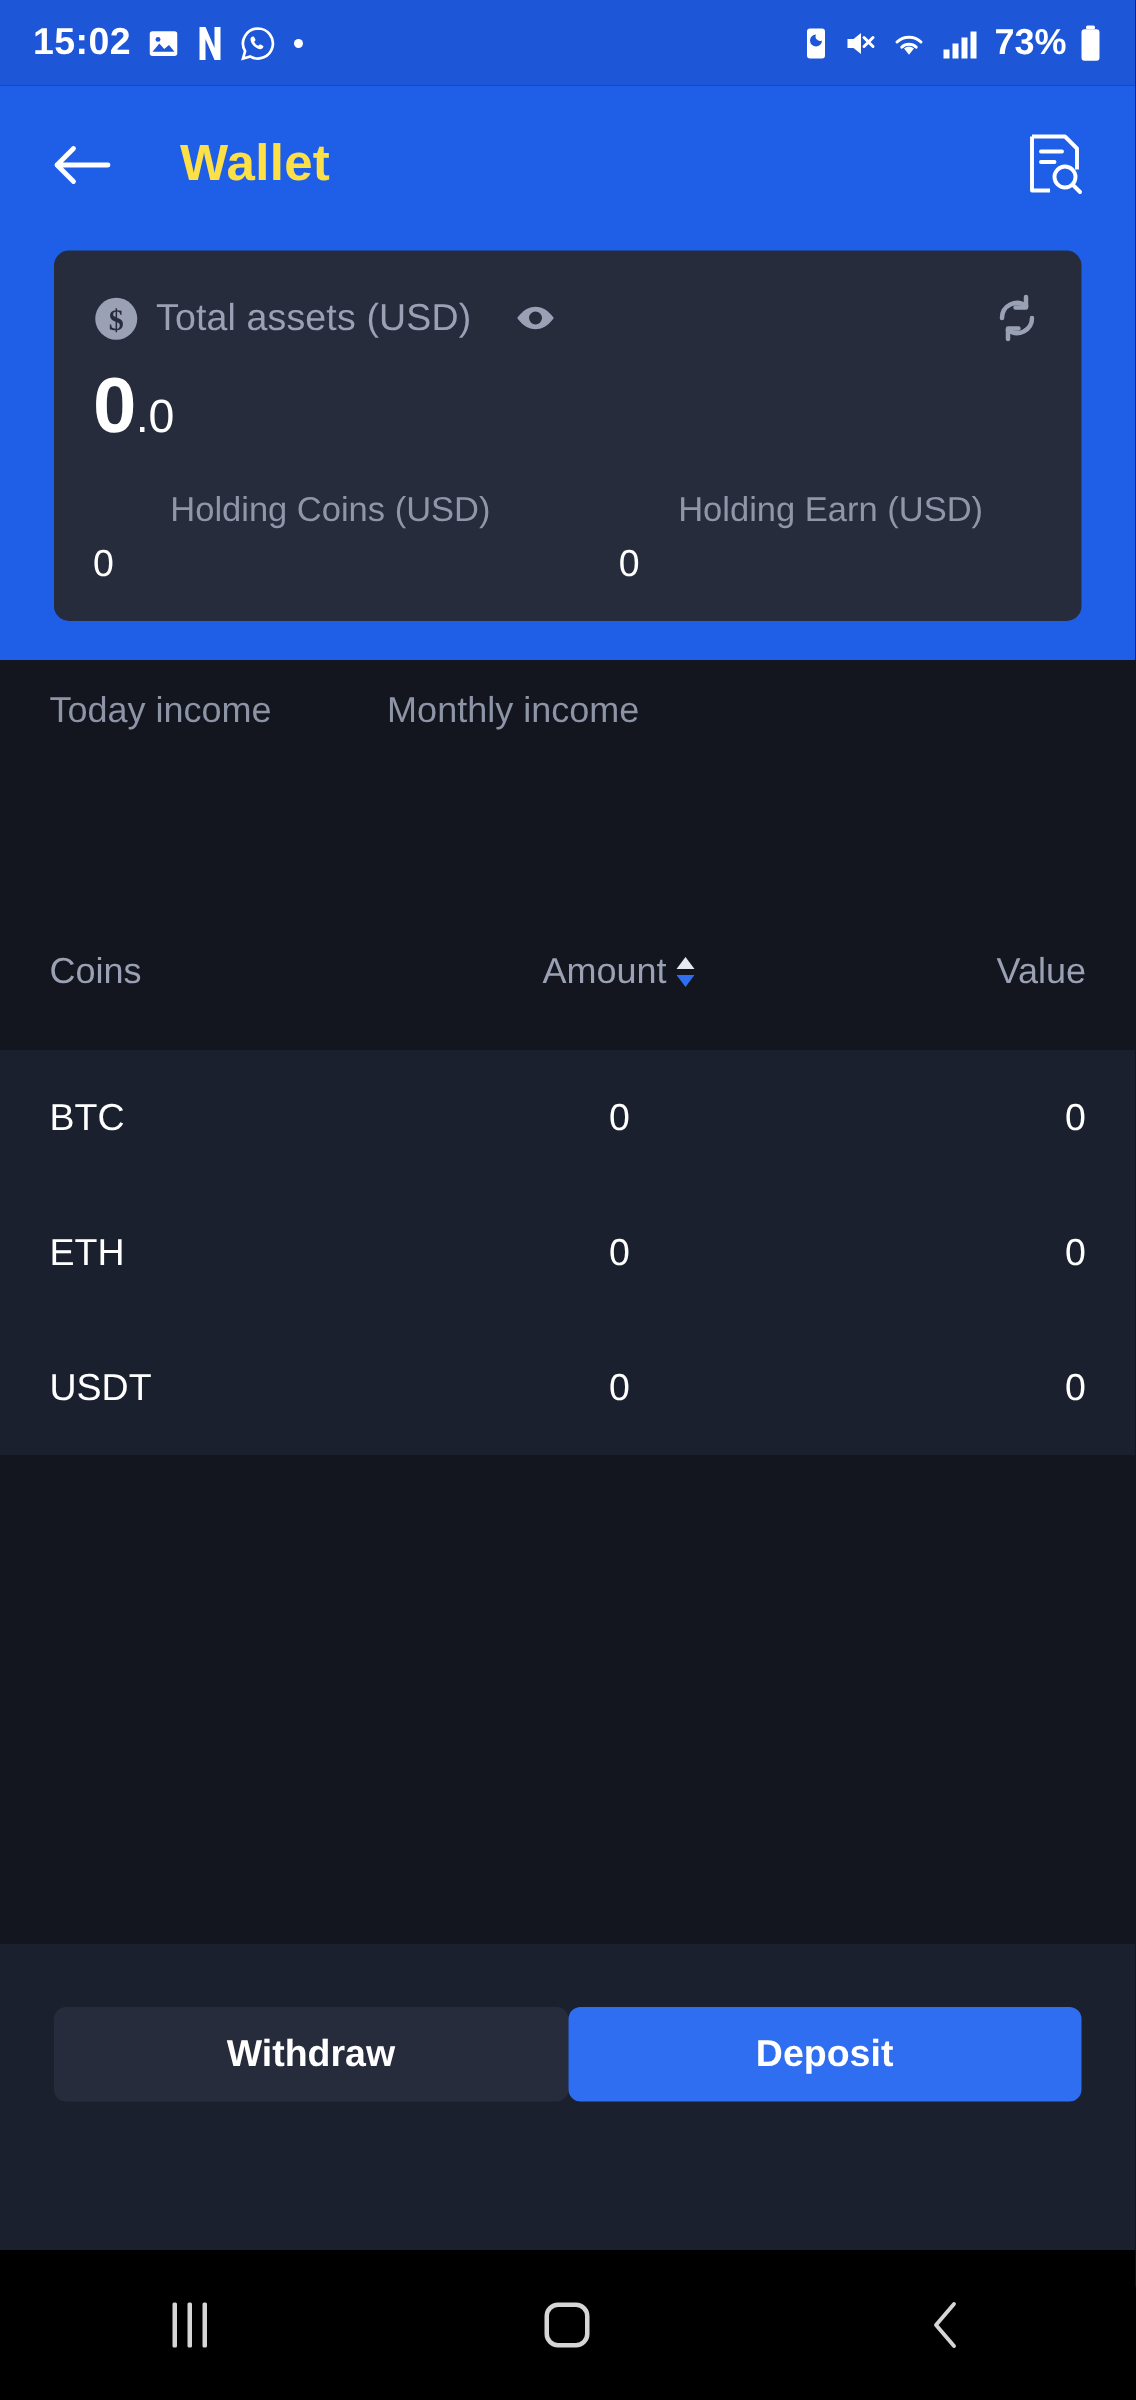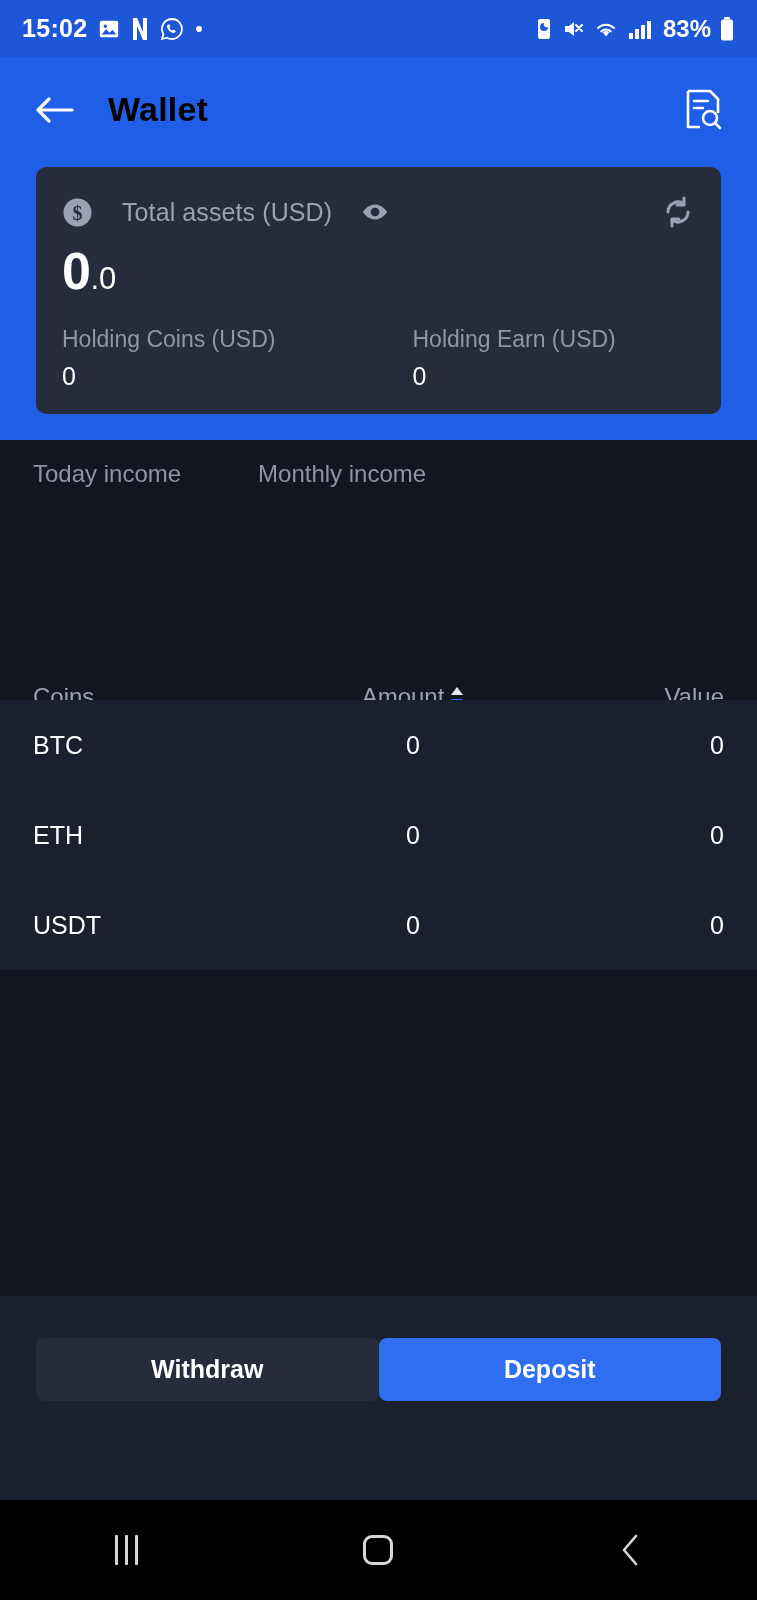--- a/index.html
+++ b/index.html
@@ -27,47 +27,47 @@
   
   .header {
     position:absolute; top:57px; left:0; width:757px; height:383px;
     background:#1f5fe8;
   }
   .appbar {
     height:105px; display:flex; align-items:center; padding:0 28px;
   }
   .back-arrow { width:52px; height:52px; display:flex; align-items:center; justify-content:center; }
   .appbar-title {
-    color:#000000; font-size:34px; font-weight:bold; margin-left:28px; letter-spacing:0.2px;
+    color:#fde047; font-size:34px; font-weight:bold; margin-left:40px; letter-spacing:0.2px;
   }
   .appbar-spacer { flex:1; }
   .doc-search { width:52px; height:52px; display:flex; align-items:center; justify-content:center; }
 
   
   .card {
     position:absolute; top:110px; left:36px; width:685px; height:247px;
     background:#262c3c; border-radius:10px; padding:28px 26px 0 26px;
   }
   .card-top { display:flex; align-items:center; }
   .dollar-ico { width:31px; height:31px; }
   .card-label {
-    color:#9aa1b4; font-size:25px; margin-left:29px; letter-spacing:0.1px;
+    color:#9aa1b4; font-size:25px; margin-left:11px; letter-spacing:0.1px;
   }
   .eye-ico { margin-left:28px; width:30px; height:30px; display:flex; align-items:center; }
   .card-top-spacer { flex:1; }
   .refresh-ico { width:34px; height:34px; }
 
   .balance { margin-top:12px; display:flex; align-items:baseline; color:#ffffff; }
   .balance-int { font-size:52px; font-weight:bold; letter-spacing:-0.5px; }
   .balance-dec { font-size:31px; font-weight:normal; }
 
   .holdings { display:flex; margin-top:25px; }
   .holding { width:50%; }
   .holding.second { padding-left:34px; }
-  .holding-label { color:#8f96a8; font-size:23px; }
+  .holding-label { color:#8f96a8; font-size:23px;text-align:center; }
   .holding-value { color:#ffffff; font-size:25px; margin-top:9px; }
 
   
   .income-tabs {
     position:absolute; top:460px; left:0; width:757px;
     display:flex; align-items:flex-start; padding-left:33px;
   }
   .income-tab { font-size:24px; color:#8d94a6; padding-bottom:9px; position:relative; }
   .income-tab.active { color:#ffffff; font-weight:bold; font-size:26px; }
   .income-tab.active:after {
@@ -85,21 +85,21 @@
   .sub-tab { font-size:24px; color:#8d94a6; padding-bottom:10px; position:relative; }
   .sub-tab.active { color:#ffffff; font-weight:bold; font-size:27px; }
   .sub-tab.active:after {
     content:""; position:absolute; left:0; right:0; bottom:0; height:4px;
     background:#2f6ef0; border-radius:2px;
   }
   .st-gap { width:63px; }
 
   
   .table-head {
-    position:absolute; top:673px; left:0; width:757px; height:48px;
+    position:absolute; top:624px; left:0; width:757px; height:48px;
     display:flex; align-items:center; padding:0 33px;
     color:#9aa1b4; font-size:24px;
   }
   .col-coins { width:40%; text-align:left; }
   .col-amount { width:30%; text-align:left; display:flex; align-items:center; justify-content:center; gap:7px; }
   .col-value { width:30%; text-align:right; }
   .sort-ico { display:inline-block; width:13px; height:22px; position:relative; }
   .sort-up {
     position:absolute; top:1px; left:0;
     width:0; height:0; border-left:6px solid transparent; border-right:6px solid transparent;
@@ -197,21 +197,21 @@
           </svg>
       </span>
       <span class="ico">
         <svg width="26" height="22" viewBox="0 0 26 22">
             <rect x="2" y="15" width="4" height="6" fill="#fff"></rect>
             <rect x="8" y="11" width="4" height="10" fill="#fff"></rect>
             <rect x="14" y="7" width="4" height="14" fill="#fff"></rect>
             <rect x="20" y="3" width="4" height="18" fill="#fff"></rect>
           </svg>
       </span>
-      <span class="sb-batt-pct">83%</span>
+      <span class="sb-batt-pct">73%</span>
       <span class="ico">
         <svg width="16" height="26" viewBox="0 0 16 26">
             <rect x="5" y="1" width="6" height="2.5" rx="1" fill="#fff"></rect>
             <rect x="2" y="3.5" width="12" height="21" rx="2" fill="#fff"></rect>
           </svg>
       </span>
     </div>
   </div>
 
   <div class="header">

